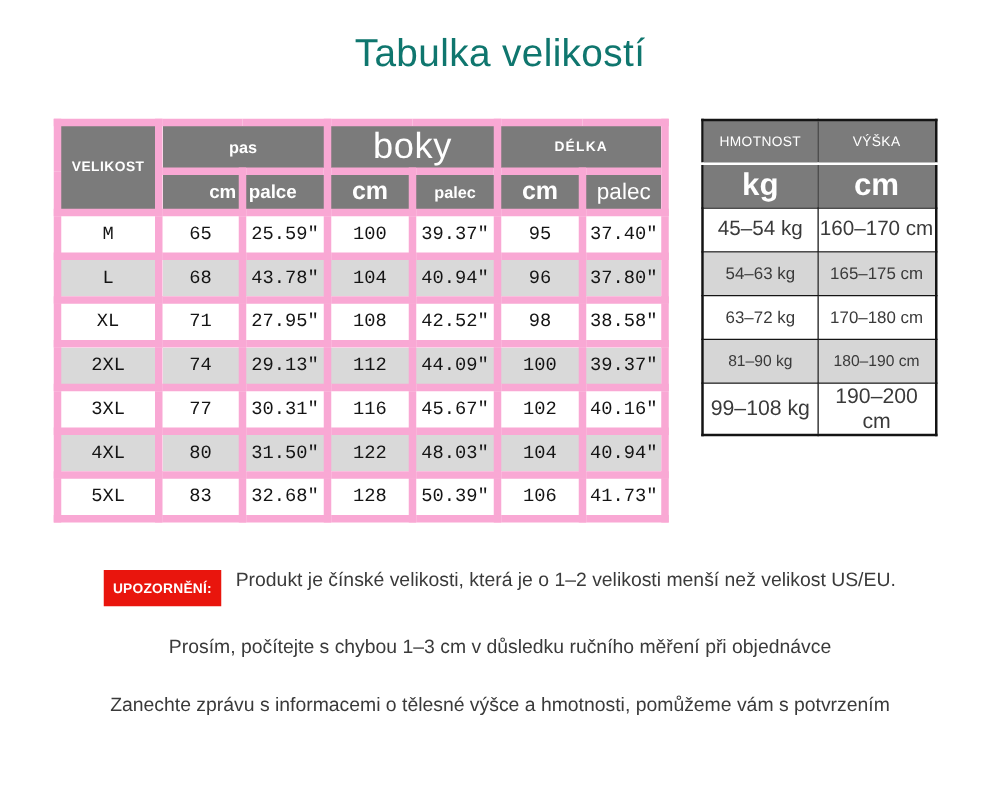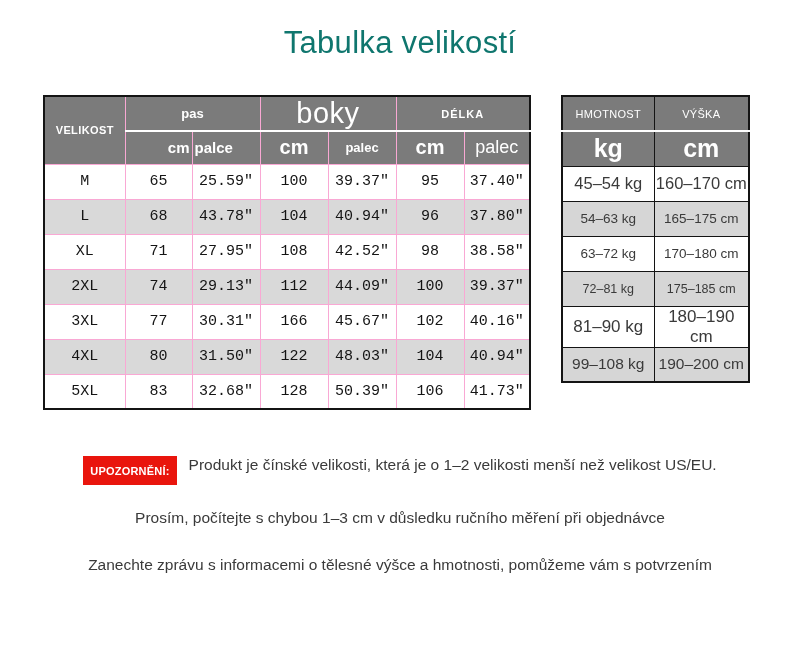--- a/index.html
+++ b/index.html
@@ -25,21 +25,21 @@
     color: #0f766e;
     letter-spacing: 0.3px;
   }
 
   
   table { border-collapse: collapse; table-layout: fixed; position: absolute; }
   td { text-align: center; vertical-align: middle; overflow: hidden; }
 
   
   .size-table { left: 43px; top: 95px; border: 2px solid #141414; }
-  .size-table td { border: 1px solid #f9a8d4; }
+  .size-table td { border: 6px solid #f9a8d4; }
   .size-table thead td {
     background: #7b7b7b;
     color: #ffffff;
     font-family: "Liberation Sans", sans-serif;
   }
   .size-table .h1 { height: 35px; }
   .size-table .h2 { height: 33px; }
   .size-table tbody tr { height: 35px; }
   .corner-cell { font-size: 11px; font-weight: 700; letter-spacing: 0.4px; }
   .grp { border-bottom: 2px solid #ffffff !important; }
@@ -174,21 +174,21 @@
         <td>29.13″</td>
         <td>112</td>
         <td>44.09″</td>
         <td>100</td>
         <td>39.37″</td>
       </tr>
       <tr>
         <td>3XL</td>
         <td>77</td>
         <td>30.31″</td>
-        <td>166</td>
+        <td>116</td>
         <td>45.67″</td>
         <td>102</td>
         <td>40.16″</td>
       </tr>
       <tr>
         <td>4XL</td>
         <td>80</td>
         <td>31.50″</td>
         <td>122</td>
         <td>48.03″</td>
@@ -229,24 +229,20 @@
       </tr>
       <tr>
         <td>54–63 kg</td>
         <td>165–175 cm</td>
       </tr>
       <tr>
         <td>63–72 kg</td>
         <td>170–180 cm</td>
       </tr>
       <tr>
-        <td>72–81 kg</td>
-        <td>175–185 cm</td>
-      </tr>
-      <tr>
         <td>81–90 kg</td>
         <td>180–190 cm</td>
       </tr>
       <tr>
         <td>99–108 kg</td>
         <td>190–200 cm</td>
       </tr>
     </tbody>
   </table>
 

